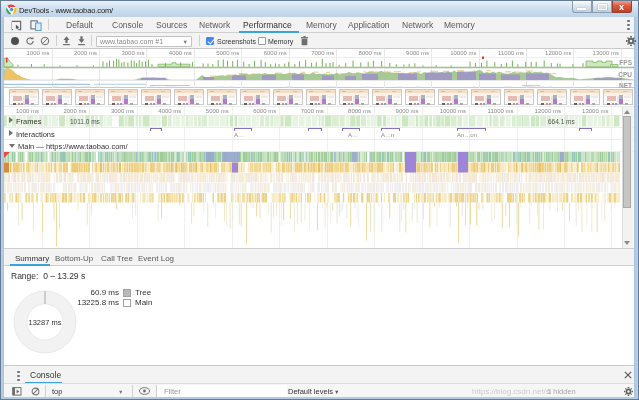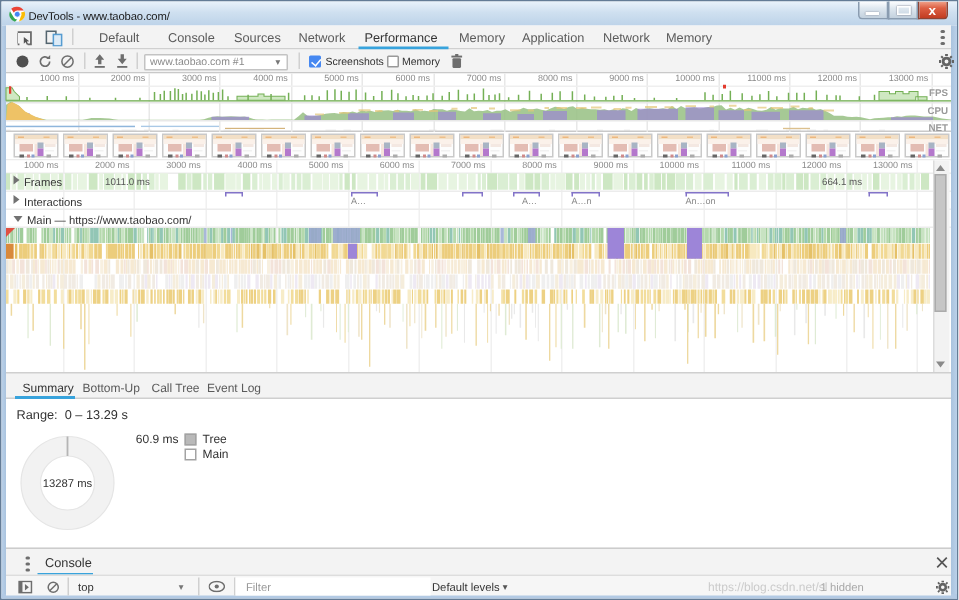--- a/index.html
+++ b/index.html
@@ -627,20 +627,21 @@
  <svg class="abs" style="left:9px;top:23px" width="64" height="64" viewBox="0 0 64 64">
   <circle cx="32" cy="32" r="24.5" fill="none" stroke="#f2f2f2" stroke-width="13"></circle>
   <circle cx="32" cy="32" r="31" fill="none" stroke="#e5e5e5" stroke-width="0.8"></circle>
   <circle cx="32" cy="32" r="18" fill="none" stroke="#e5e5e5" stroke-width="0.8"></circle>
   <rect x="31.4" y="1" width="1.2" height="13" fill="#b5b5b5"></rect>
   <text x="32" y="34.5" text-anchor="middle" font-size="7.5" fill="#333" font-family="Liberation Sans">13287&nbsp;ms</text>
  </svg>
  <div class="abs" style="left:0;top:21px;width:115px;text-align:right;font-size:8px;color:#333">60.9&nbsp;ms</div>
  <div class="abs" style="left:119px;top:22px;width:8px;height:8px;background:#b9b9b9;border:1px solid #a3a3a3"></div>
  <div class="abs" style="left:131px;top:21px;font-size:8px;color:#333">Tree</div>
+ <div class="abs" style="left:0;top:31px;width:115px;text-align:right;font-size:8px;color:#333">13225.8&nbsp;ms</div>
  <div class="abs" style="left:119px;top:32px;width:8px;height:8px;background:#fff;border:1px solid #a3a3a3"></div>
  <div class="abs" style="left:131px;top:31px;font-size:8px;color:#333">Main</div>
 </div>
 
 <div id="consoletabs">
  <div class="icon" style="left:13px;top:4.5px;width:3px;height:11px">
    <div style="width:2.5px;height:2.5px;border-radius:50%;background:#6e6e6e;margin-bottom:1.5px"></div>
    <div style="width:2.5px;height:2.5px;border-radius:50%;background:#6e6e6e;margin-bottom:1.5px"></div>
    <div style="width:2.5px;height:2.5px;border-radius:50%;background:#6e6e6e"></div>
  </div>

